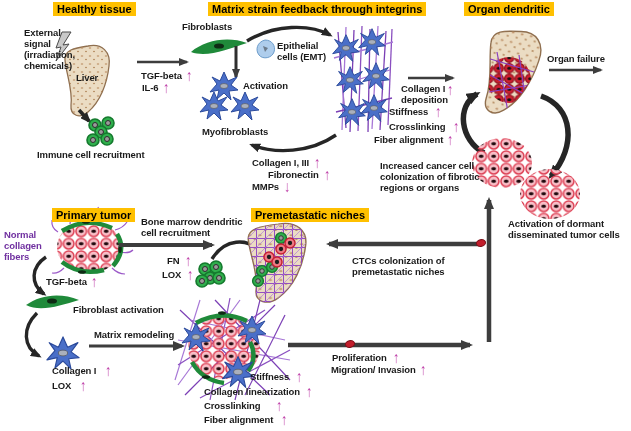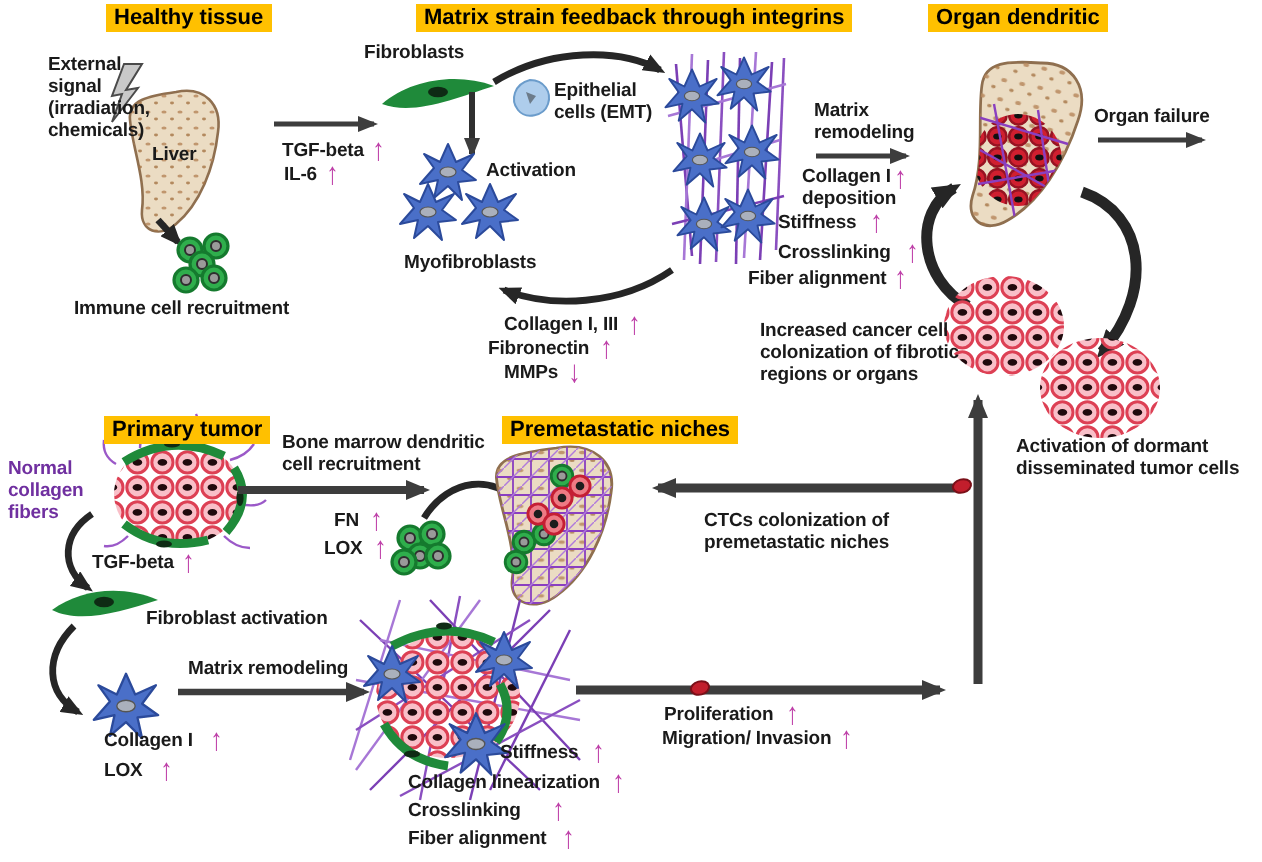--- a/index.html
+++ b/index.html
@@ -253,31 +253,29 @@
 chemicals)</div>
       <div class="lbl" style="left: 76px; top: 36px; margin-top: 36px;">Liver</div>
       <div class="lbl" style="left: 37px; top: 149px;">Immune cell recruitment</div>
       <div class="lbl" style="left: 141px; top: 70px;">TGF-beta<span class="dir" style="margin-left: 4px;">↑</span></div>
       <div class="lbl" style="left: 142px; top: 82px;">IL-6<span class="dir" style="margin-left: 4px;">↑</span></div>
       <div class="lbl" style="left: 182px; top: 21px;">Fibroblasts</div>
       <div class="lbl" style="left: 243px; top: 62px; margin-top: 18px;">Activation</div>
       <div class="lbl" style="left: 277px; top: 40px;">Epithelial
 cells (EMT)</div>
       <div class="lbl" style="left: 202px; top: 126px;">Myofibroblasts</div>
-      <div class="lbl" style="left: 407px; top: 50px;">Matrix
-remodeling</div>
       <div class="lbl" style="left: 401px; top: 83px;">Collagen I
 deposition</div>
       <div class="lbl" style="left: 447px; top: 84px;"><span class="dir">↑</span></div>
       <div class="lbl" style="left: 389px; top: 106px;">Stiffness<span class="dir" style="margin-left: 7px;">↑</span></div>
       <div class="lbl" style="left: 389px; top: 121px;">Crosslinking<span class="dir" style="margin-left: 8px;">↑</span></div>
       <div class="lbl" style="left: 374px; top: 134px;">Fiber alignment<span class="dir" style="margin-left: 4px;">↑</span></div>
       <div class="lbl" style="left: 547px; top: 53px;">Organ failure</div>
       <div class="lbl" style="left: 252px; top: 157px;">Collagen I, III<span class="dir" style="margin-left: 5px;">↑</span></div>
-      <div class="lbl" style="left: 244px; top: 169px;">Fibronectin<span class="dir" style="margin-left: 5px;">↑</span></div>
+      <div class="lbl" style="left: 268px; top: 169px;">Fibronectin<span class="dir" style="margin-left: 5px;">↑</span></div>
       <div class="lbl" style="left: 252px; top: 181px;">MMPs<span class="dir" style="margin-left: 5px;">↓</span></div>
       <div class="lbl" style="left: 380px; top: 160px;">Increased cancer cell
 colonization of fibrotic
 regions or organs</div>
       <div class="lbl" style="left: 508px; top: 218px;">Activation of dormant
 disseminated tumor cells</div>
       <div class="lbl purple" style="left: 4px; top: 229px;">Normal
 collagen
 fibers</div>
       <div class="lbl" style="left: 46px; top: 276px;">TGF-beta<span class="dir" style="margin-left: 4px;">↑</span></div>

